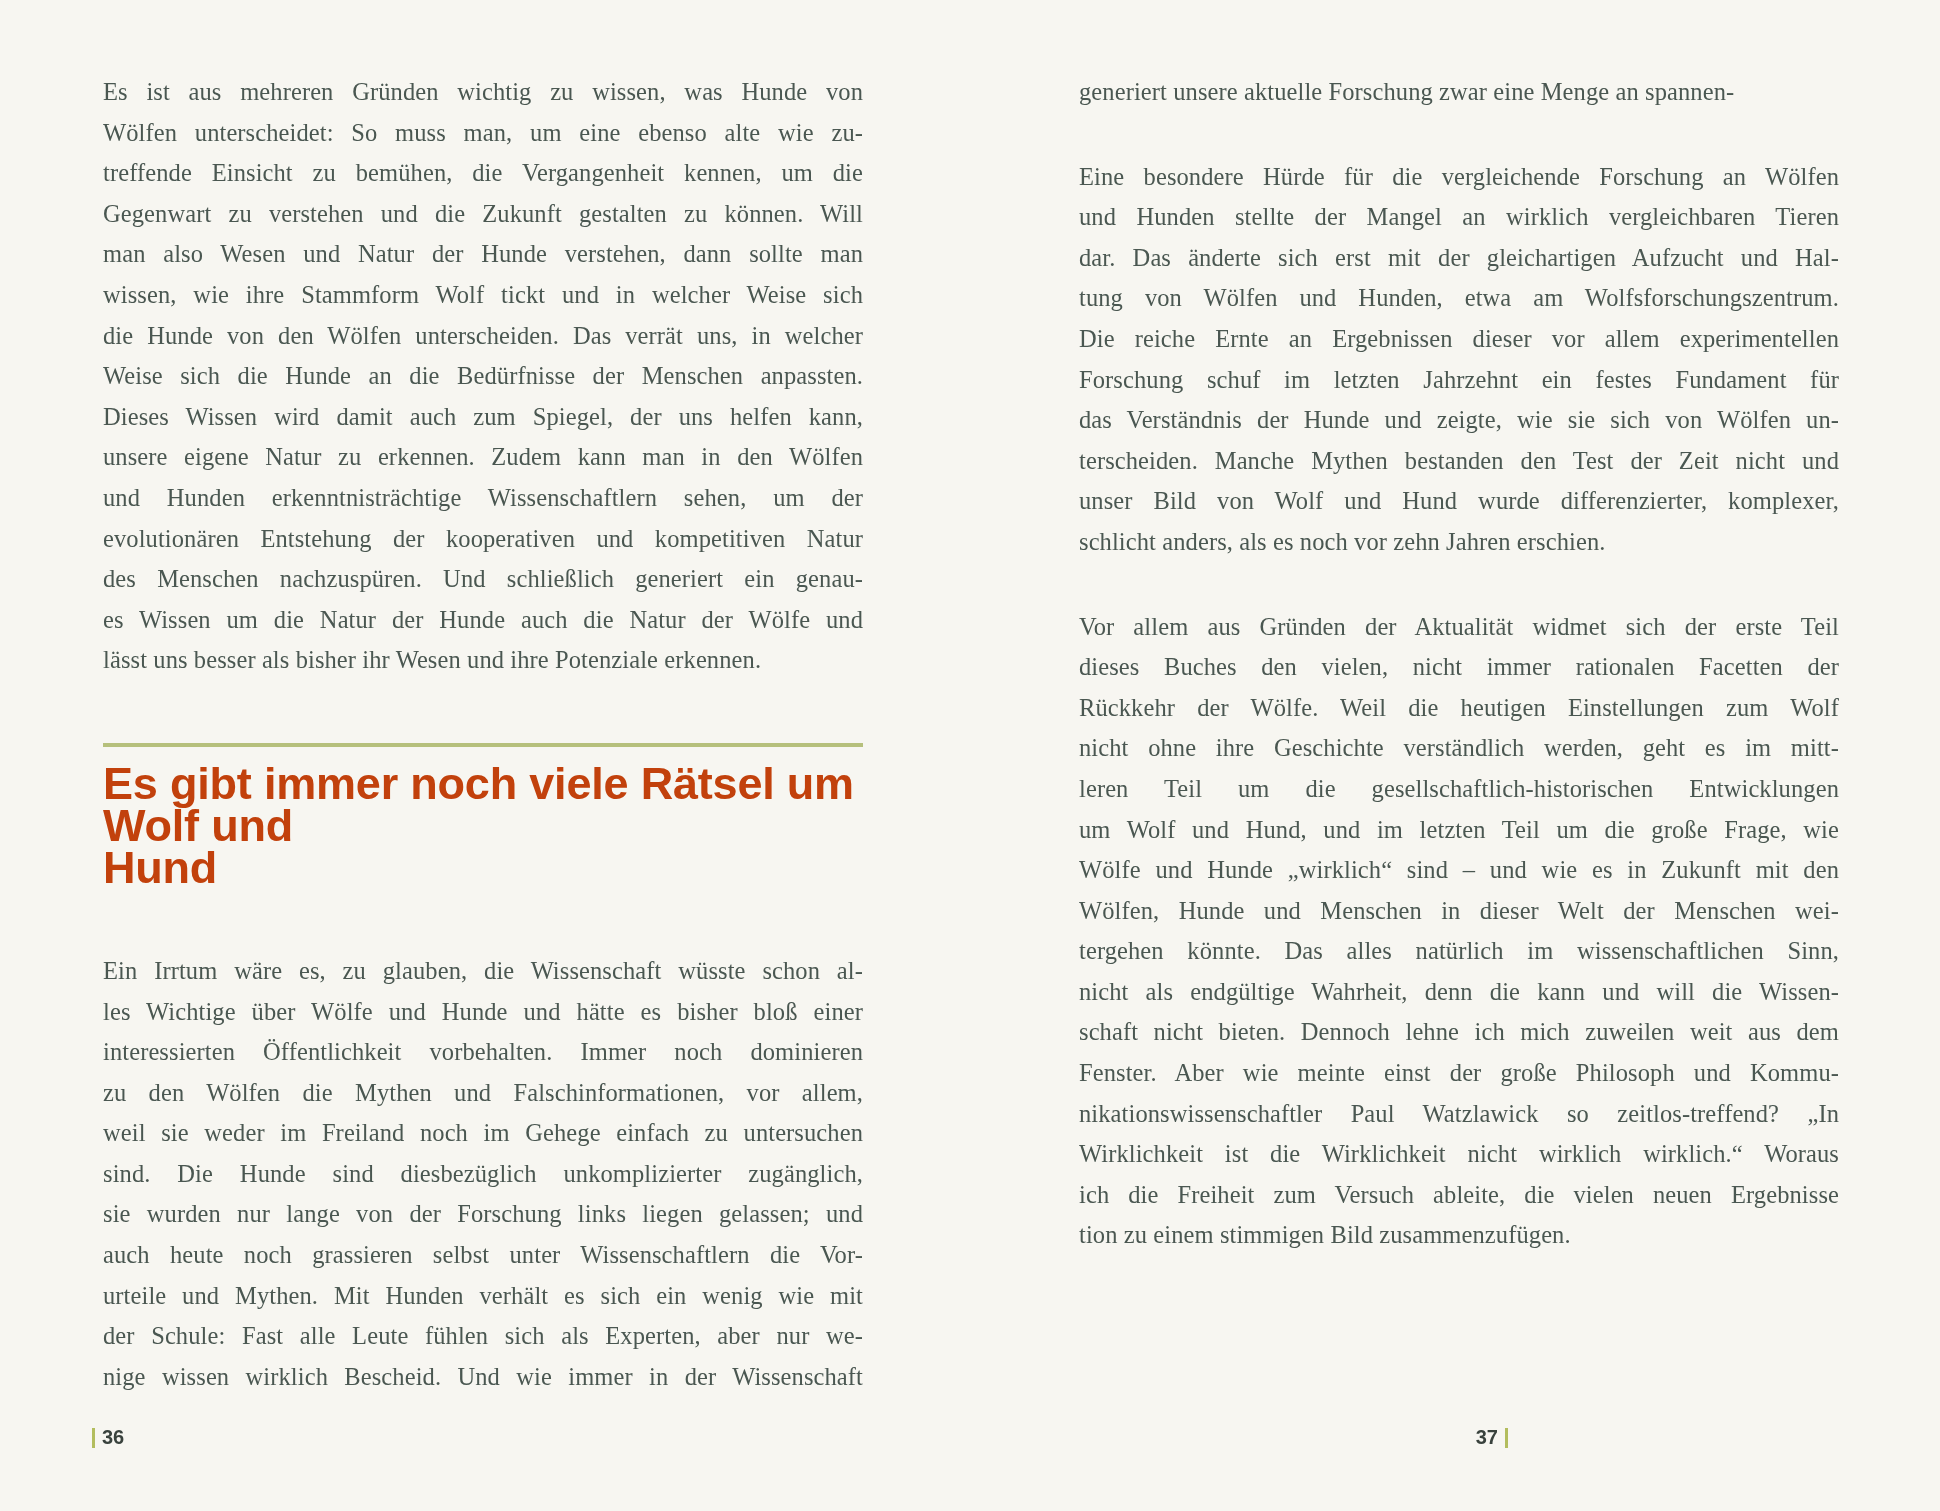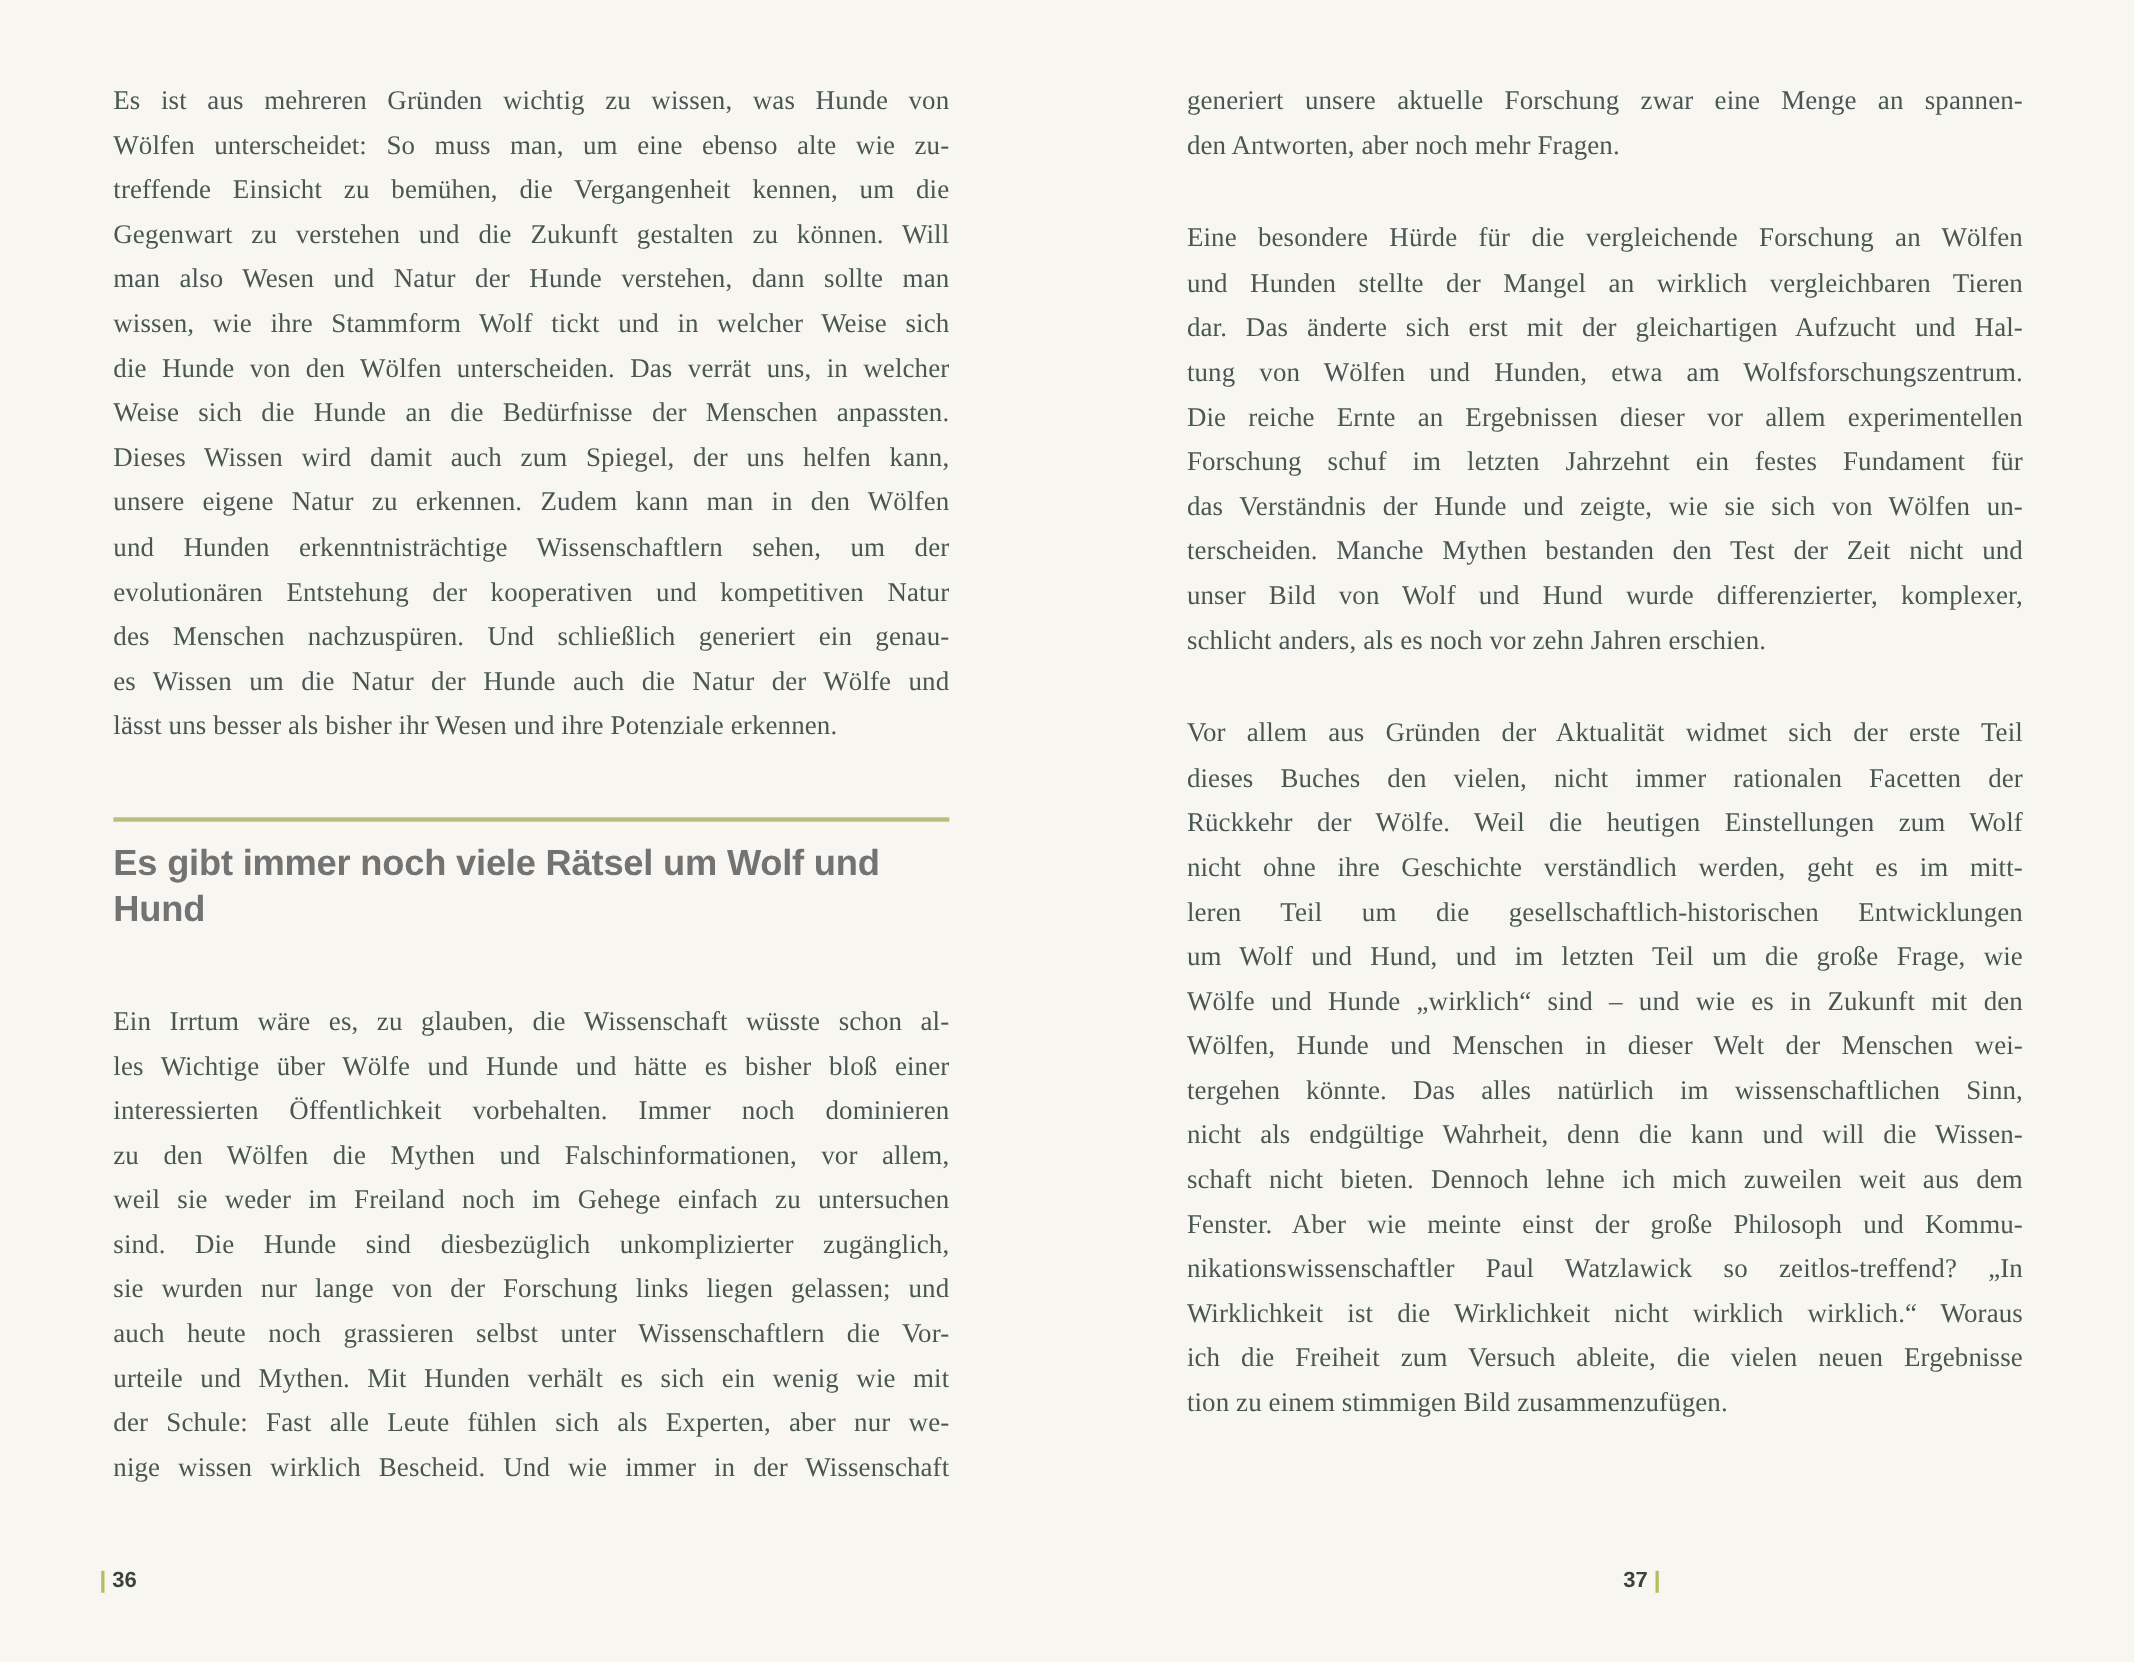--- a/index.html
+++ b/index.html
@@ -34,24 +34,24 @@
     height: 4px;
     background: #b6c07c;
     margin-top: 62px;
     width: 100%;
   }
 
   .heading {
     margin-top: 16px;
     font-family: "Liberation Sans", "DejaVu Sans", sans-serif;
     font-weight: 700;
-    font-size: 33px;
+    font-size: 45px;
     line-height: 42px;
     letter-spacing: -0.2px;
-    color: #737373;
+    color: #c2410c;
   }
 
   .heading + .para { margin-top: 62px; }
 
   .pagenum {
     position: absolute;
     top: 1426px;
     display: flex;
     align-items: center;
     gap: 7px;
@@ -110,21 +110,20 @@
         <div class="line">auch heute noch grassieren selbst unter Wissenschaftlern die Vor-</div>
         <div class="line">urteile und Mythen. Mit Hunden verhält es sich ein wenig wie mit</div>
         <div class="line">der Schule: Fast alle Leute fühlen sich als Experten, aber nur we-</div>
         <div class="line">nige wissen wirklich Bescheid. Und wie immer in der Wissenschaft</div>
       </div>
   </div>
 
   <div class="col col-right">
     <div class="para para-end">
         <div class="line">generiert unsere aktuelle Forschung zwar eine Menge an spannen-</div>
-        <div class="line">den Antworten, aber noch mehr Fragen.</div>
       </div>
 
     <div class="para para-end">
         <div class="line">Eine besondere Hürde für die vergleichende Forschung an Wölfen</div>
         <div class="line">und Hunden stellte der Mangel an wirklich vergleichbaren Tieren</div>
         <div class="line">dar. Das änderte sich erst mit der gleichartigen Aufzucht und Hal-</div>
         <div class="line">tung von Wölfen und Hunden, etwa am Wolfsforschungszentrum.</div>
         <div class="line">Die reiche Ernte an Ergebnissen dieser vor allem experimentellen</div>
         <div class="line">Forschung schuf im letzten Jahrzehnt ein festes Fundament für</div>
         <div class="line">das Verständnis der Hunde und zeigte, wie sie sich von Wölfen un-</div>

